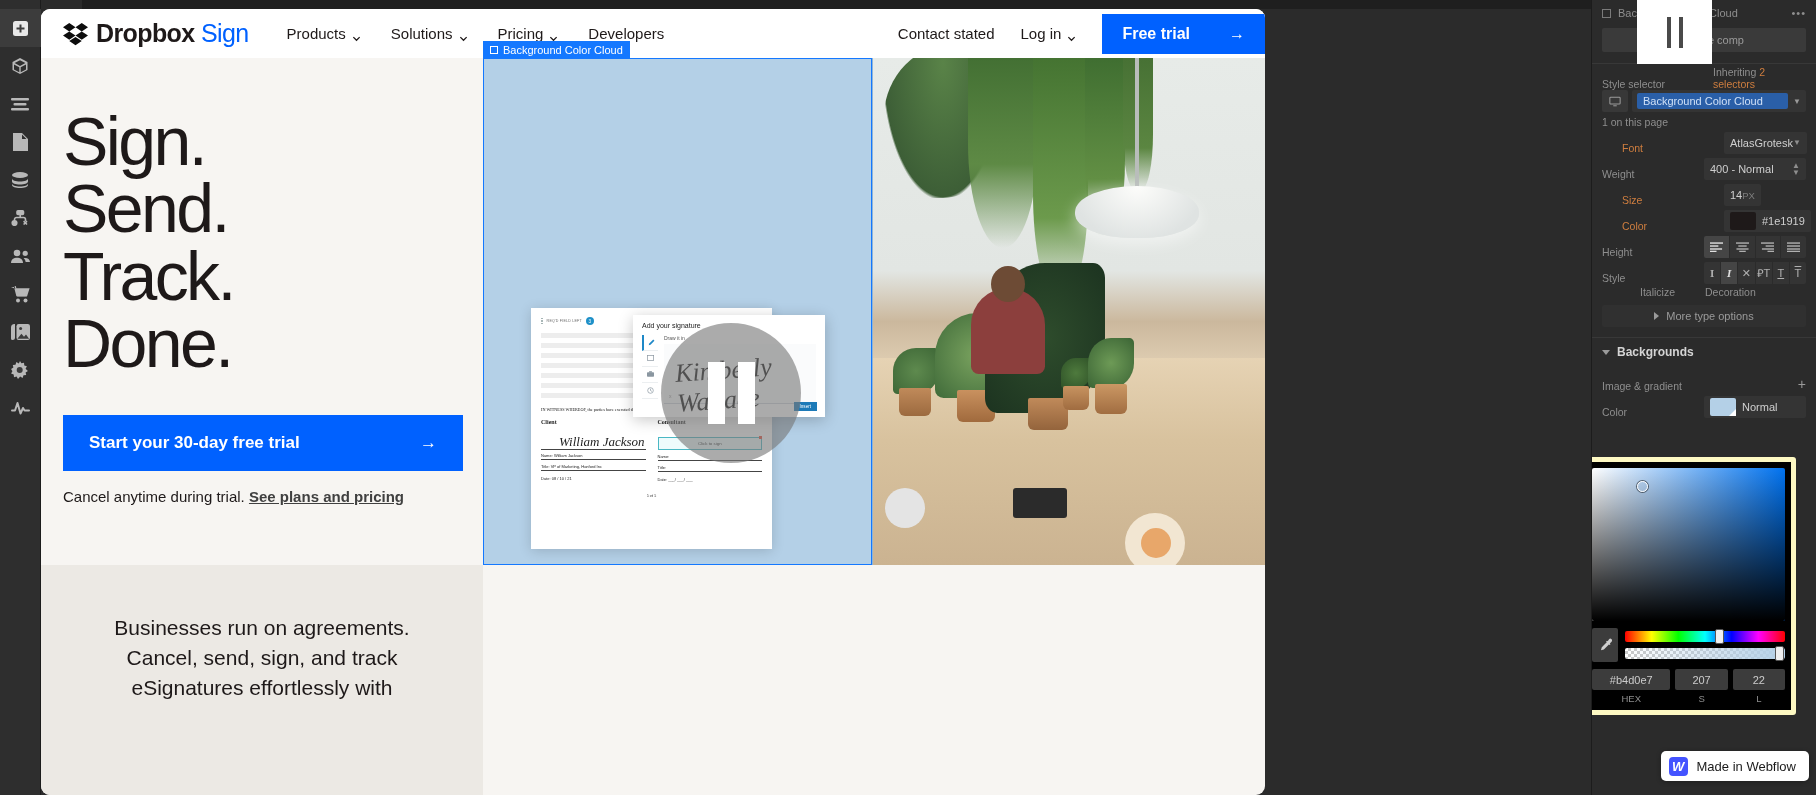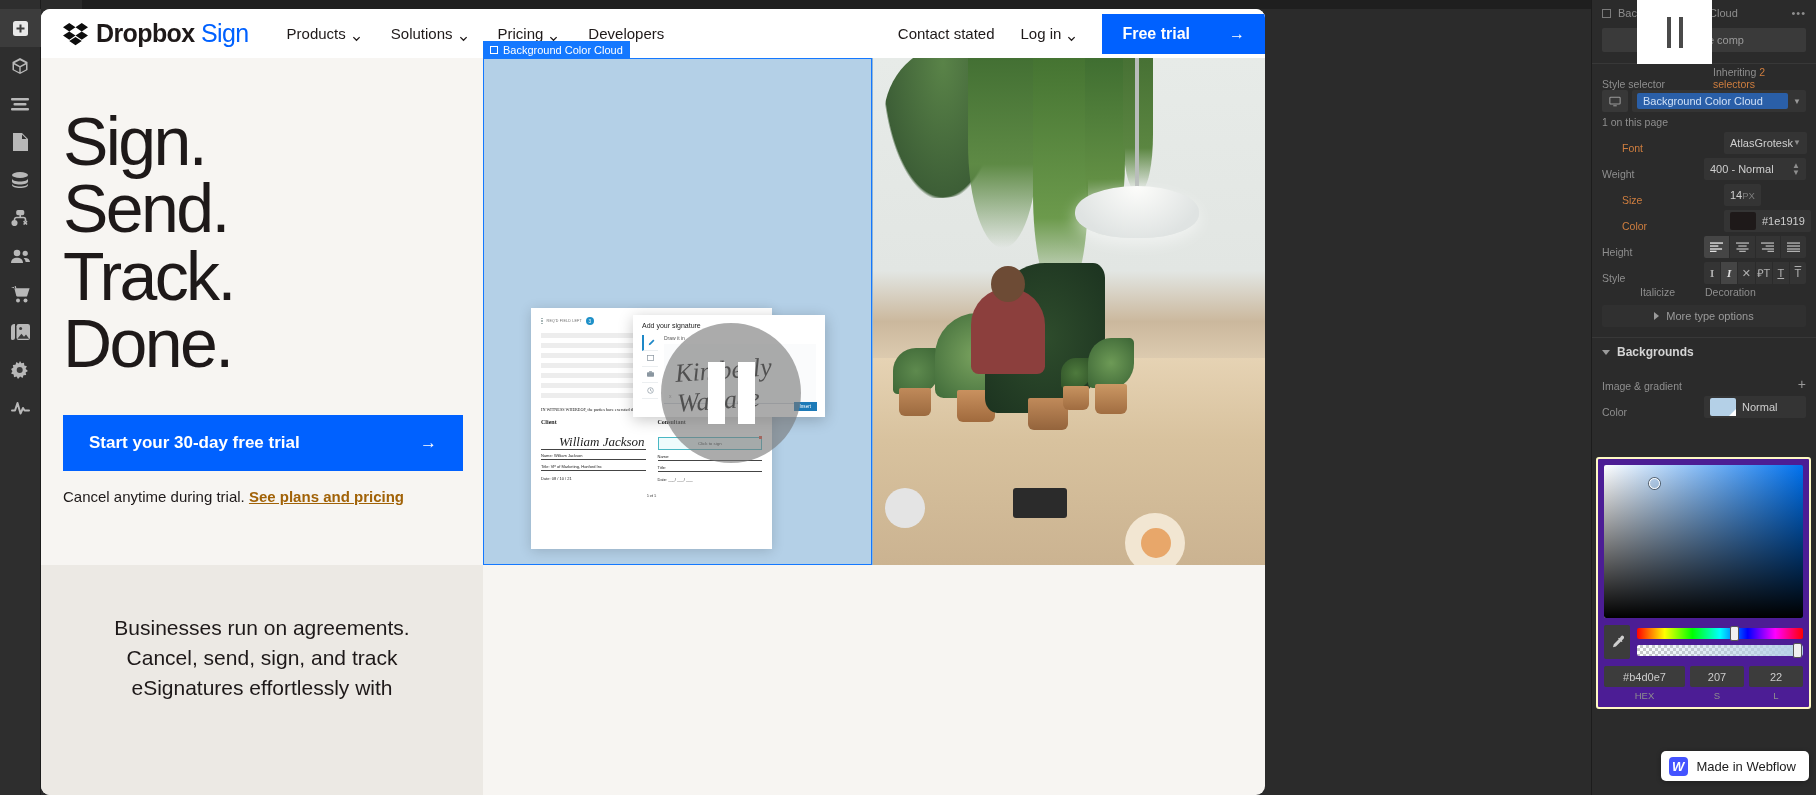--- a/index.html
+++ b/index.html
@@ -66,21 +66,21 @@
   .headline {
     font-size: 68px; line-height: 0.99; font-weight: 400; color: #1e1919;
     letter-spacing: -2.6px; margin-bottom: 38px;
   }
   .cta {
     background: #0061ff; color: #fff; width: 400px; height: 56px;
     display: flex; align-items: center; justify-content: space-between;
     padding: 0 26px; font-size: 17px; font-weight: bold; cursor: pointer;
   }
   .sub { margin-top: 17px; font-size: 15px; color: #1e1919; }
-  .sub a { color: #a16207; font-weight: bold; text-decoration: underline; cursor: pointer; }
+  .sub a { color: #404040; font-weight: bold; text-decoration: underline; cursor: pointer; }
 
   .hero-mid {
     width: 390px; background: #b4d0e7; flex: none; position: relative;
     border-right: 1px solid #8fb5d6;
   }
   .hero-photo { flex: 1; position: relative; overflow: hidden; background: #cfd6d0; }
 
   
   .sel-badge {
     position: absolute; left: 0; top: -17px; height: 17px;
@@ -242,22 +242,22 @@
   .sec-title {
     display: flex; align-items: center; gap: 7px; padding: 0 10px; height: 28px;
     color: #d4d4d4; font-size: 12px; font-weight: bold; cursor: pointer;
   }
   .tri { width: 0; height: 0; border-left: 4px solid transparent; border-right: 4px solid transparent; border-top: 5px solid #9a9a9a; }
   .tri.right { border: none; border-top: 4px solid transparent; border-bottom: 4px solid transparent; border-left: 5px solid #9a9a9a; }
   .plus { margin-left: auto; color: #9a9a9a; font-size: 14px; cursor: pointer; }
 
   
   .picker {
-    position: absolute; right: 5px; top: 457px; width: 215px; background: #4c1d95;
-    border: 2px solid #fef9c3; border-radius: 3px; padding: 6px; z-index: 35;
+    position: absolute; right: 20px; top: 457px; width: 215px; background: #000000;
+    border: 5px solid #fef9c3; border-radius: 3px; padding: 6px; z-index: 35;
   }
   .sv { height: 153px; position: relative; border-radius: 2px; overflow: hidden;
        background: linear-gradient(to right, #fff, #0072ef); }
   .sv:after { content:""; position: absolute; inset: 0; background: linear-gradient(to top, #000, rgba(0,0,0,0)); }
   .sv-dot {
     position: absolute; left: 45px; top: 13px; width: 11px; height: 11px;
     border: 1.6px solid #fff; border-radius: 50%; z-index: 3; cursor: grab;
     box-shadow: 0 0 0 1px rgba(0,0,0,.5);
   }
   .picker-ctl { display: flex; gap: 7px; margin-top: 7px; align-items: center; }

